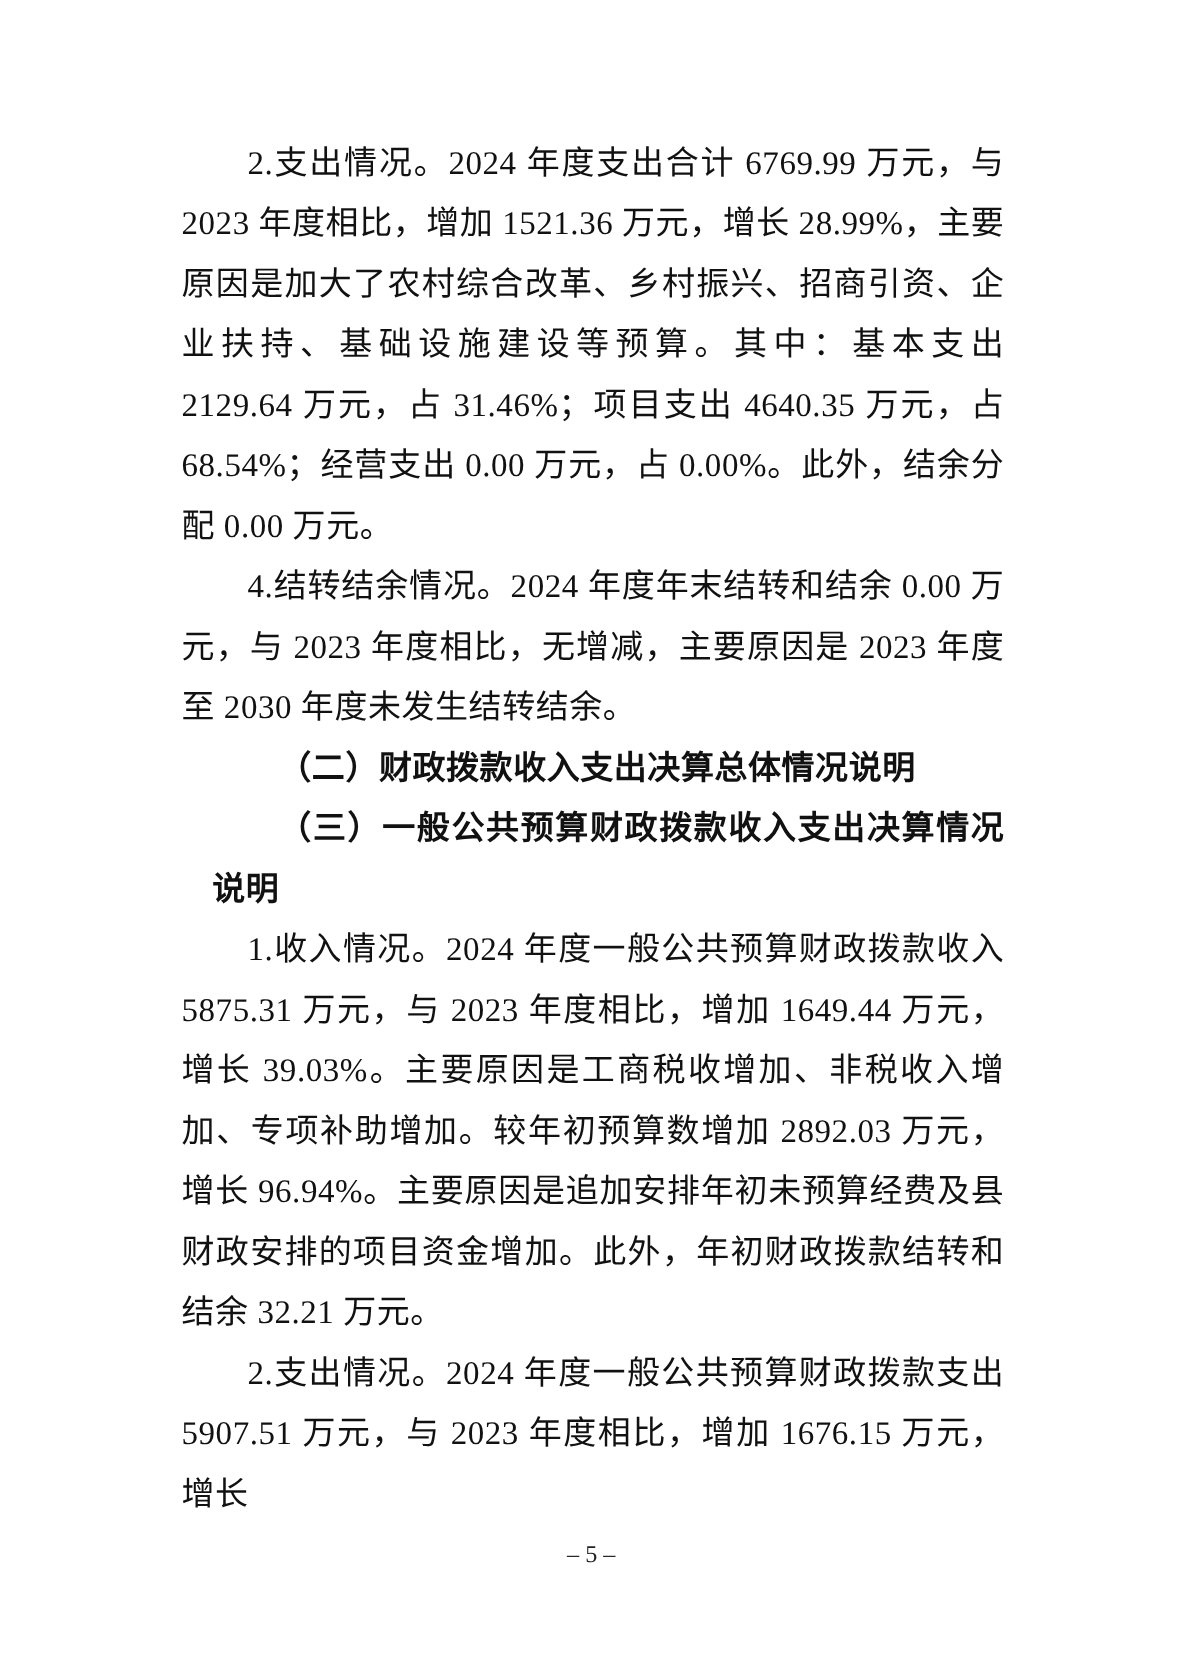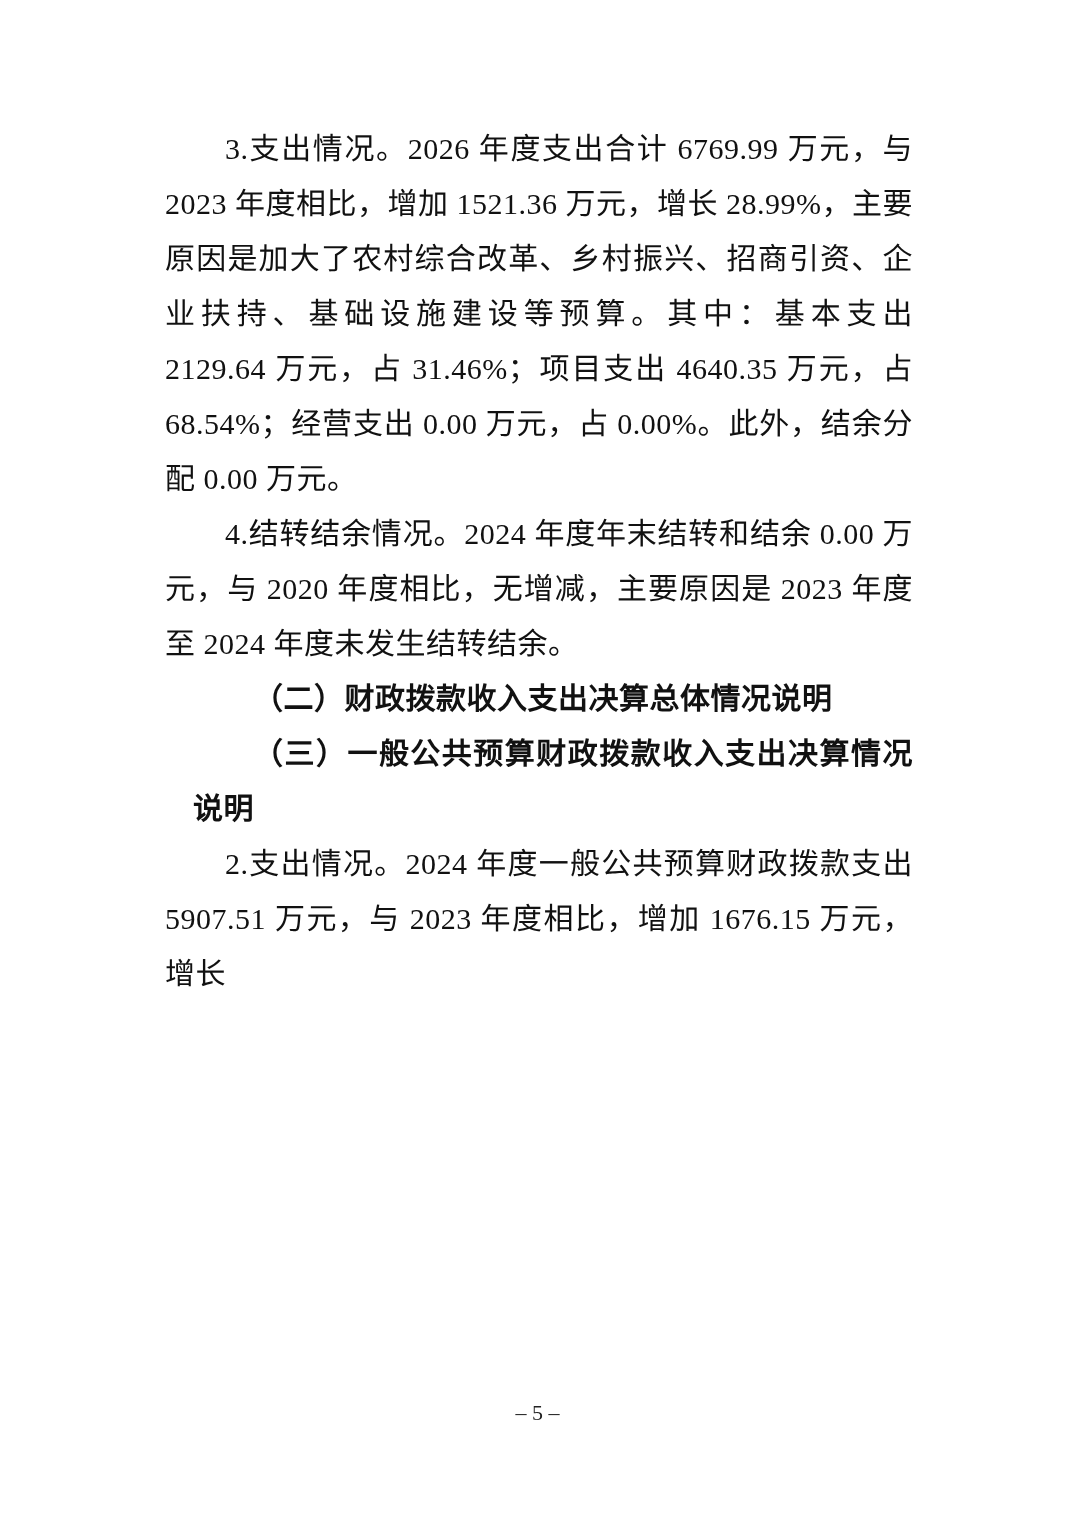--- a/index.html
+++ b/index.html
@@ -49,22 +49,23 @@
     line-height: 30px;
     color: #222222;
   }
 </style>
 </head>
 <body>
 
 <div class="page">
 
   <div class="content">
-    <p class="body">3.支出情况。2026 年度支出合计 6769.99 万元，与 2023 年度相比，增加 1521.36 万元，增长 28.99%，主要原因是加大了农村综合改革、乡村振兴、招商引资、企业扶持、基础设施建设等预算。其中：基本支出 2129.64 万元，占 31.46%；项目支出 4640.35 万元，占 68.54%；经营支出 0.00 万元，占 0.00%。此外，结余分配 0.00 万元。</p>
-    <p class="body">4.结转结余情况。2024 年度年末结转和结余 0.00 万元，与 2020 年度相比，无增减，主要原因是 2023 年度至 2024 年度未发生结转结余。</p>
+    <p class="body">2.支出情况。2024 年度支出合计 6769.99 万元，与 2023 年度相比，增加 1521.36 万元，增长 28.99%，主要原因是加大了农村综合改革、乡村振兴、招商引资、企业扶持、基础设施建设等预算。其中：基本支出 2129.64 万元，占 31.46%；项目支出 4640.35 万元，占 68.54%；经营支出 0.00 万元，占 0.00%。此外，结余分配 0.00 万元。</p>
+    <p class="body">4.结转结余情况。2024 年度年末结转和结余 0.00 万元，与 2023 年度相比，无增减，主要原因是 2023 年度至 2030 年度未发生结转结余。</p>
     <p class="heading">（二）财政拨款收入支出决算总体情况说明</p>
     <p class="heading">（三）一般公共预算财政拨款收入支出决算情况说明</p>
+    <p class="body">1.收入情况。2024 年度一般公共预算财政拨款收入 5875.31 万元，与 2023 年度相比，增加 1649.44 万元，增长 39.03%。主要原因是工商税收增加、非税收入增加、专项补助增加。较年初预算数增加 2892.03 万元，增长 96.94%。主要原因是追加安排年初未预算经费及县财政安排的项目资金增加。此外，年初财政拨款结转和结余 32.21 万元。</p>
     <p class="body">2.支出情况。2024 年度一般公共预算财政拨款支出 5907.51 万元，与 2023 年度相比，增加 1676.15 万元，增长</p>
   </div>
 
   <div class="footer">– 5 –</div>
 
 </div>
 
 </body></html>

